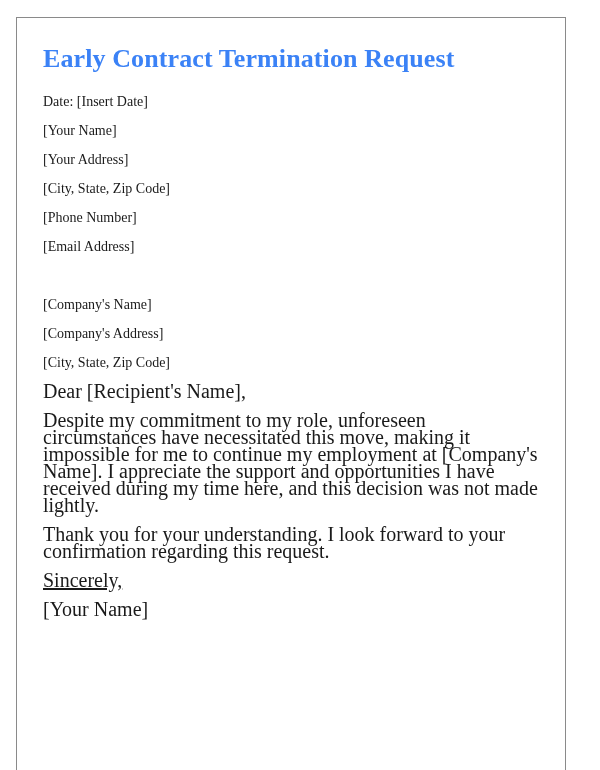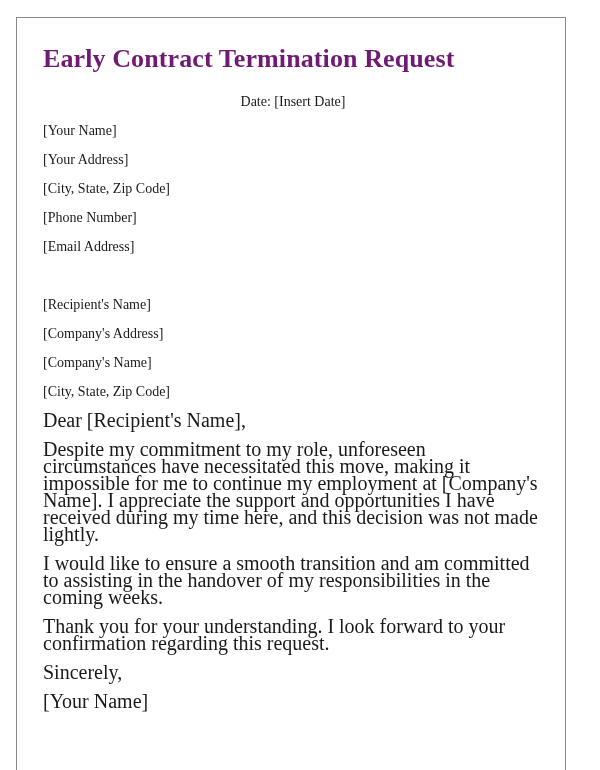--- a/index.html
+++ b/index.html
@@ -30,38 +30,38 @@
     position: absolute;
     left: 26px;
     top: 24px;
     width: 500px;
   }
   h1 {
     margin: 0;
     font-size: 26px;
     font-weight: bold;
     line-height: 34px;
-    color: #701a75;
+    color: #3b82f6;
     letter-spacing: 0.1px;
   }
   .line {
     font-size: 14px;
     line-height: 17px;
     margin: 0;
     height: 29px;
   }
-  .date { margin-top: 17px; text-align: center; }
+  .date { margin-top: 17px; }
   .spacer { height: 29px; }
   p.para {
     font-size: 20px;
     line-height: 17px;
     margin: 0 0 12px 0;
   }
   .salutation { margin-top: 12px; }
-  .closing { margin-top: 29px; }
+  .closing { margin-top: 29px; text-decoration: underline; }
 </style>
 </head>
 <body>
 
 <div class="page">
   <div class="content">
     <h1>Early Contract Termination Request</h1>
 
     <div class="line date">Date: [Insert Date]</div>
 
@@ -69,30 +69,28 @@
       <div class="line">[Your Name]</div>
       <div class="line">[Your Address]</div>
       <div class="line">[City, State, Zip Code]</div>
       <div class="line">[Phone Number]</div>
       <div class="line">[Email Address]</div>
     </div>
 
     <div class="spacer"></div>
 
     <div>
-      <div class="line">[Recipient's Name]</div>
+      <div class="line">[Company's Name]</div>
       <div class="line">[Company's Address]</div>
-      <div class="line">[Company's Name]</div>
       <div class="line">[City, State, Zip Code]</div>
     </div>
 
     <p class="para salutation">Dear [Recipient's Name],</p>
 
     <div>
       <p class="para">Despite my commitment to my role, unforeseen circumstances have necessitated this move, making it impossible for me to continue my employment at [Company's Name]. I appreciate the support and opportunities I have received during my time here, and this decision was not made lightly.</p>
-      <p class="para">I would like to ensure a smooth transition and am committed to assisting in the handover of my responsibilities in the coming weeks.</p>
       <p class="para">Thank you for your understanding. I look forward to your confirmation regarding this request.</p>
     </div>
 
     <p class="para closing">Sincerely,</p>
     <p class="para">[Your Name]</p>
   </div>
 </div>
 
 </body></html>

